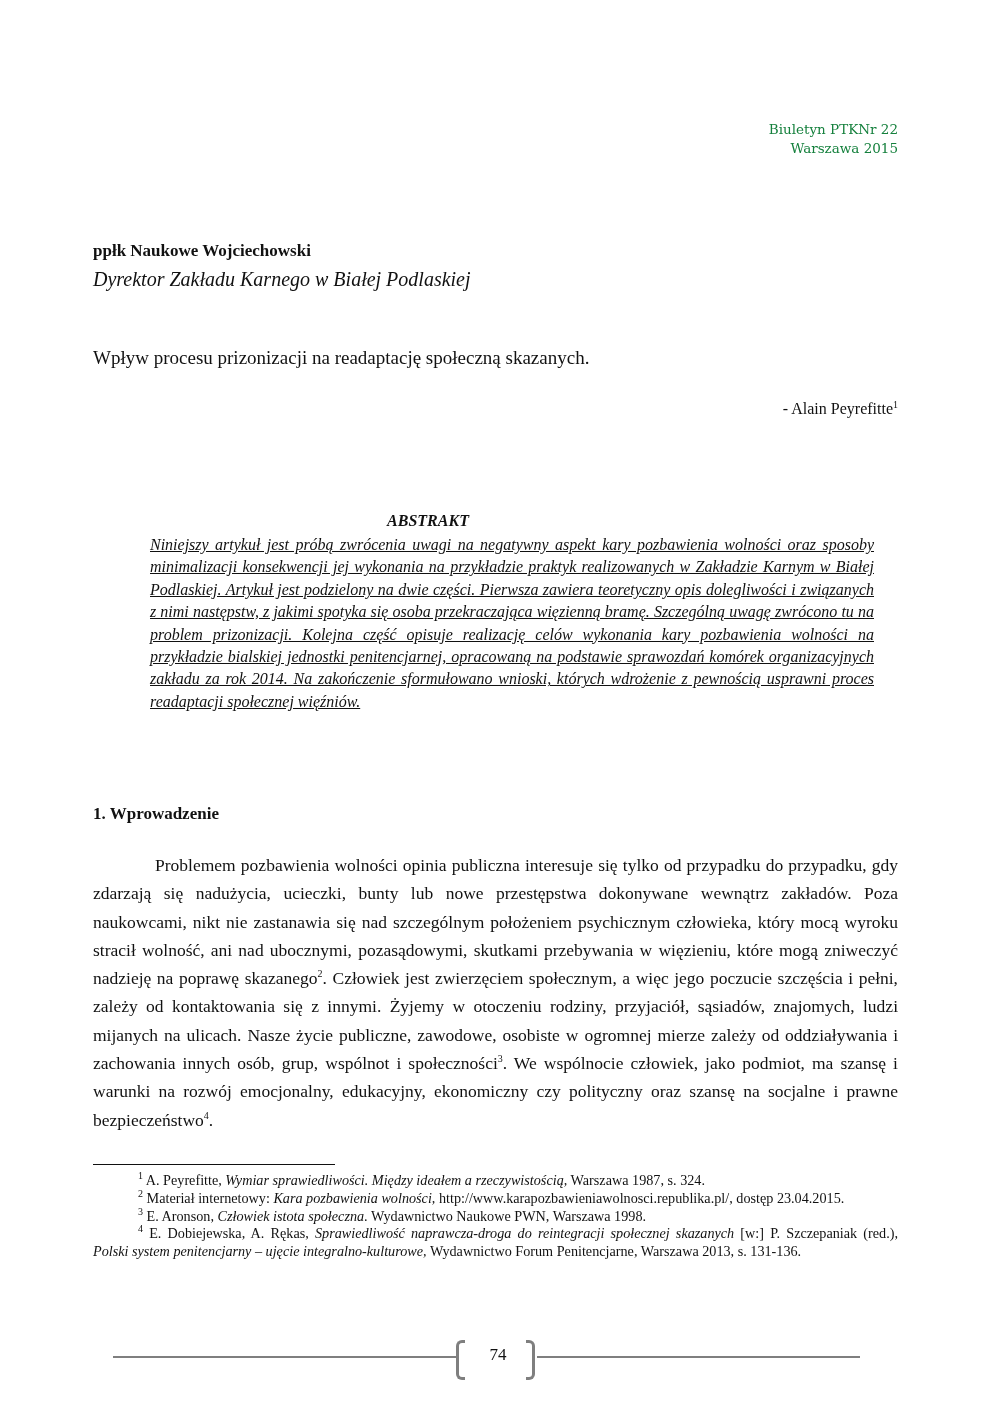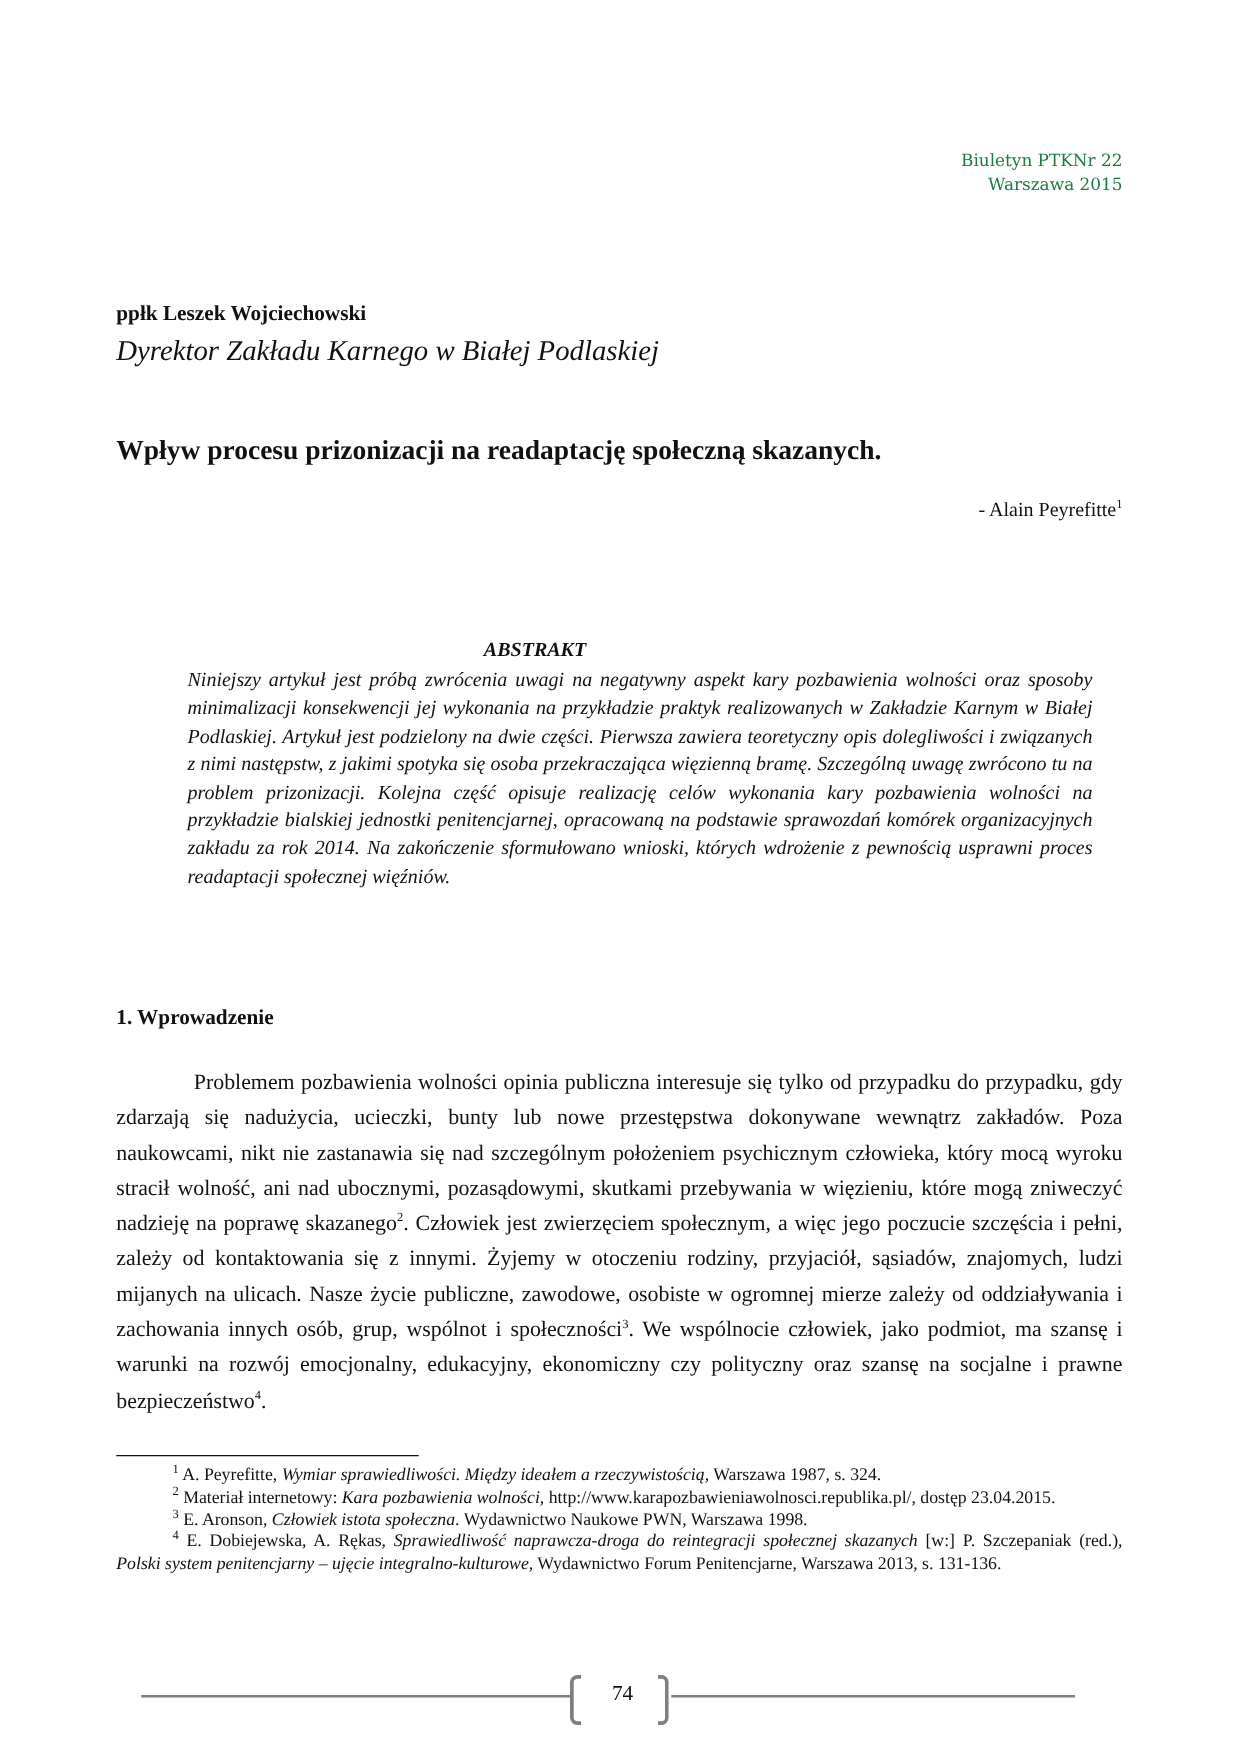--- a/index.html
+++ b/index.html
@@ -1,25 +1,25 @@
 <!DOCTYPE html>
 <html><head>
 <meta charset="utf-8">
 <style>
   html, body { margin: 0; padding: 0; background: #ffffff; }
   body { width: 992px; height: 1403px; position: relative; overflow: hidden; color: #111; font-family: "Liberation Serif", serif; }
   .abs { position: absolute; }
   .header { right: 94px; top: 120px; text-align: right; font-family: "DejaVu Serif", serif; font-size: 13.5px; line-height: 19px; color: #15803d; }
   .author { left: 93px; top: 241px; font-size: 17px; font-weight: bold; }
-  .affil { left: 93px; top: 268px; font-size: 23px; font-style: italic; }
-  .title { left: 93px; top: 347px; font-size: 22px; font-weight: bold; }
+  .affil { left: 93px; top: 268px; font-size: 20px; font-style: italic; }
+  .title { left: 93px; top: 347px; font-size: 19px; font-weight: normal; }
   .quote { right: 94px; top: 398px; text-align: right; font-size: 16px; line-height: 22px; }
   .quote .q { font-style: italic; }
   .abstract-head { left: 0; width: 856px; top: 512px; text-align: center; font-size: 16px; font-weight: bold; font-style: italic; }
-  .abstract { left: 150px; width: 724px; top: 534px; font-size: 16px; line-height: 22.4px; font-style: italic; text-align: justify; }
+  .abstract { left: 150px; width: 724px; top: 534px; font-size: 16px; line-height: 22.4px; font-style: italic; text-align: justify; text-decoration: underline; }
   .section { left: 93px; top: 804px; font-size: 17px; font-weight: bold; }
   .body-text { left: 93px; width: 805px; top: 851px; font-size: 17.5px; line-height: 28.3px; text-align: justify; }
   .body-text p { margin: 0; text-indent: 62px; font-family: Liberation Serif, serif; }
   sup { font-size: 10px; line-height: 0; vertical-align: super; }
   .fn-rule { left: 93px; top: 1164px; width: 242px; height: 1px; background: #111; }
   .footnotes { left: 93px; width: 805px; top: 1172px; font-size: 14.2px; line-height: 17.8px; text-align: justify; }
   .footnotes .fn { margin: 0; text-indent: 45px; }
   .footnotes i { font-style: italic; }
   .page-line { top: 1356px; height: 2px; background: #7f7f7f; }
   .bracket { top: 1340px; width: 6px; height: 34px; border: 3px solid #7f7f7f; }
@@ -28,21 +28,21 @@
   .page-num { left: 470px; width: 56px; top: 1345px; text-align: center; font-size: 17px; }
 </style>
 </head>
 <body>
 
 <div class="abs header">
   <div>Biuletyn PTKNr 22</div>
   <div>Warszawa 2015</div>
 </div>
 
-<div class="abs author">ppłk Leszek Wojciechowski</div>
+<div class="abs author">ppłk Naukowe Wojciechowski</div>
 <div class="abs affil">Dyrektor Zakładu Karnego w Białej Podlaskiej</div>
 
 <div class="abs title">Wpływ procesu prizonizacji na readaptację społeczną skazanych.</div>
 
 <div class="abs quote">
   <div><span>- Alain Peyrefitte</span><sup>1</sup></div>
 </div>
 
 <div class="abs abstract-head">ABSTRAKT</div>
 <div class="abs abstract">Niniejszy artykuł jest próbą zwrócenia uwagi na negatywny aspekt kary pozbawienia wolności oraz sposoby minimalizacji konsekwencji jej wykonania na przykładzie praktyk realizowanych w Zakładzie Karnym w Białej Podlaskiej. Artykuł jest podzielony na dwie części. Pierwsza zawiera teoretyczny opis dolegliwości i związanych z nimi następstw, z jakimi spotyka się osoba przekraczająca więzienną bramę. Szczególną uwagę zwrócono tu na problem prizonizacji. Kolejna część opisuje realizację celów wykonania kary pozbawienia wolności na przykładzie bialskiej jednostki penitencjarnej, opracowaną na podstawie sprawozdań komórek organizacyjnych zakładu za rok 2014. Na zakończenie sformułowano wnioski, których wdrożenie z pewnością usprawni proces readaptacji społecznej więźniów.</div>

